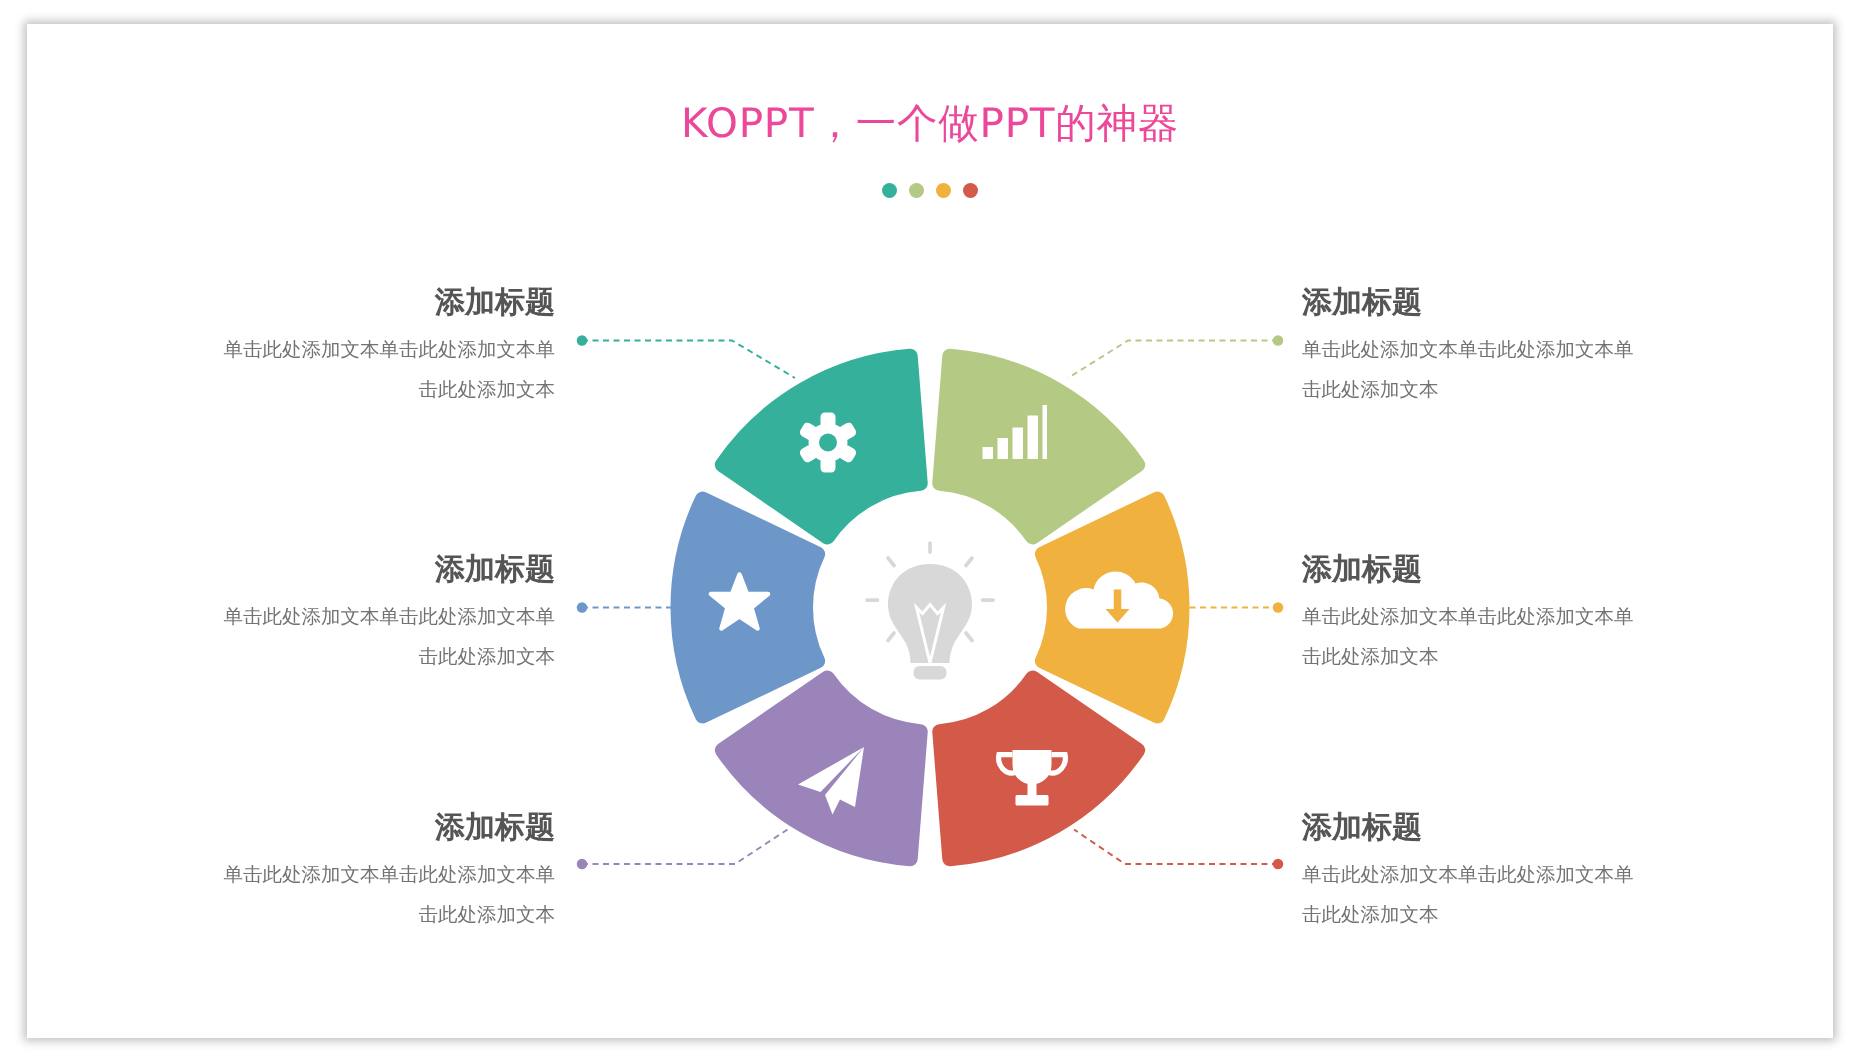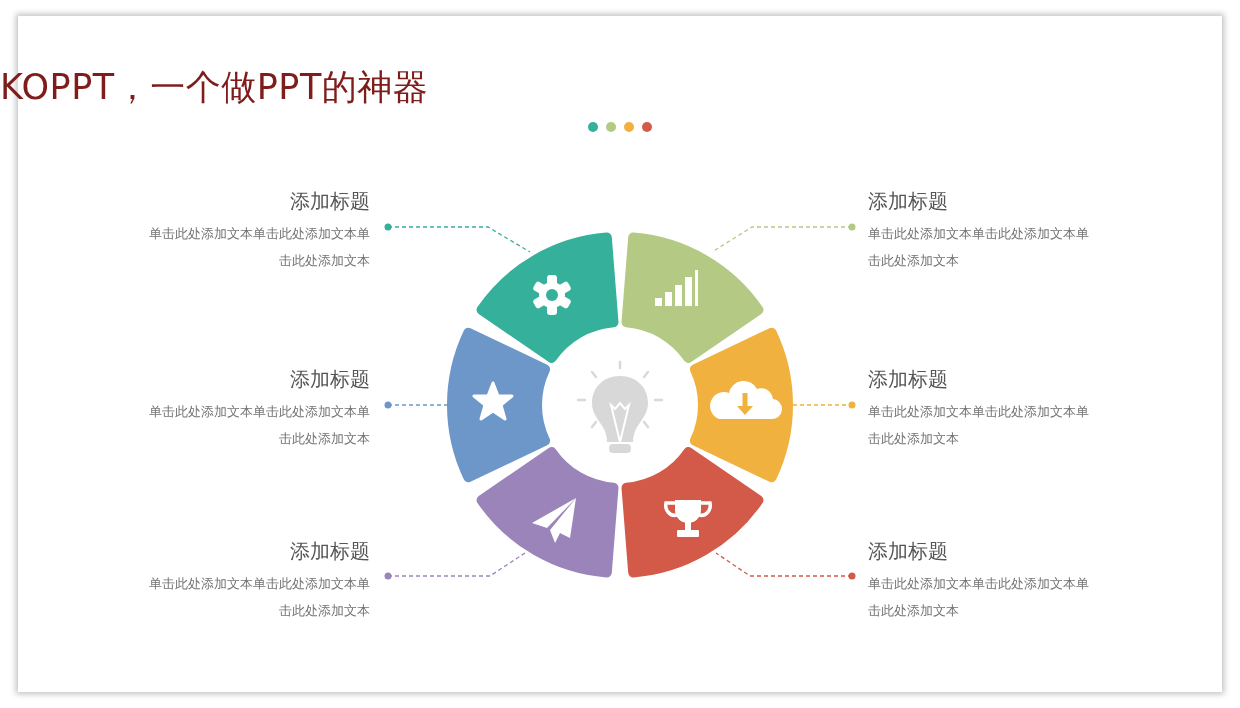--- a/index.html
+++ b/index.html
@@ -1,25 +1,25 @@
 <!DOCTYPE html>
 <html><head>
 <meta charset="utf-8">
 <style>
   html,body{margin:0;padding:0;background:#ffffff;}
   body{width:1240px;height:708px;position:relative;overflow:hidden;font-family:"DejaVu Sans","Liberation Sans",sans-serif;}
   .frame{position:absolute;left:18px;top:16px;width:1204px;height:676px;background:#fff;
     box-shadow:0 0 6px 2px rgba(0,0,0,0.25);}
-  .title{position:absolute;left:0;top:64px;width:1240px;text-align:left;font-size:35px;color:#7f1d1d;letter-spacing:0.5px;}
+  .title{position:absolute;left:0;top:64px;width:1240px;text-align:center;font-size:27px;color:#ec4899;letter-spacing:0.5px;}
   .dots{position:absolute;top:122px;left:588px;display:flex;gap:8px;}
   .dot{width:10px;height:10px;border-radius:50%;}
   .block{position:absolute;width:260px;}
   .block.left{text-align:right;}
   .block.right{text-align:left;}
-  .block h3{margin:0;font-size:20px;font-weight:normal;color:#555;line-height:26px;}
+  .block h3{margin:0;font-size:20px;font-weight:bold;color:#555;line-height:26px;}
   .block p{margin:6px 0 0 0;font-size:13px;color:#737373;line-height:27px;}
   svg.ring{position:absolute;left:0;top:0;}
 </style>
 </head>
 <body>
 
 <div class="frame"></div>
 
 <div class="title">KOPPT，一个做PPT的神器</div>
 <div class="dots">

